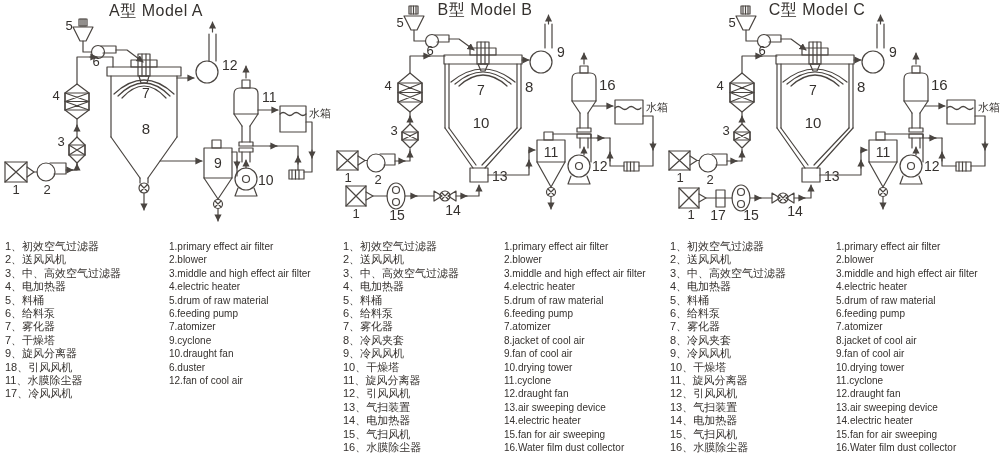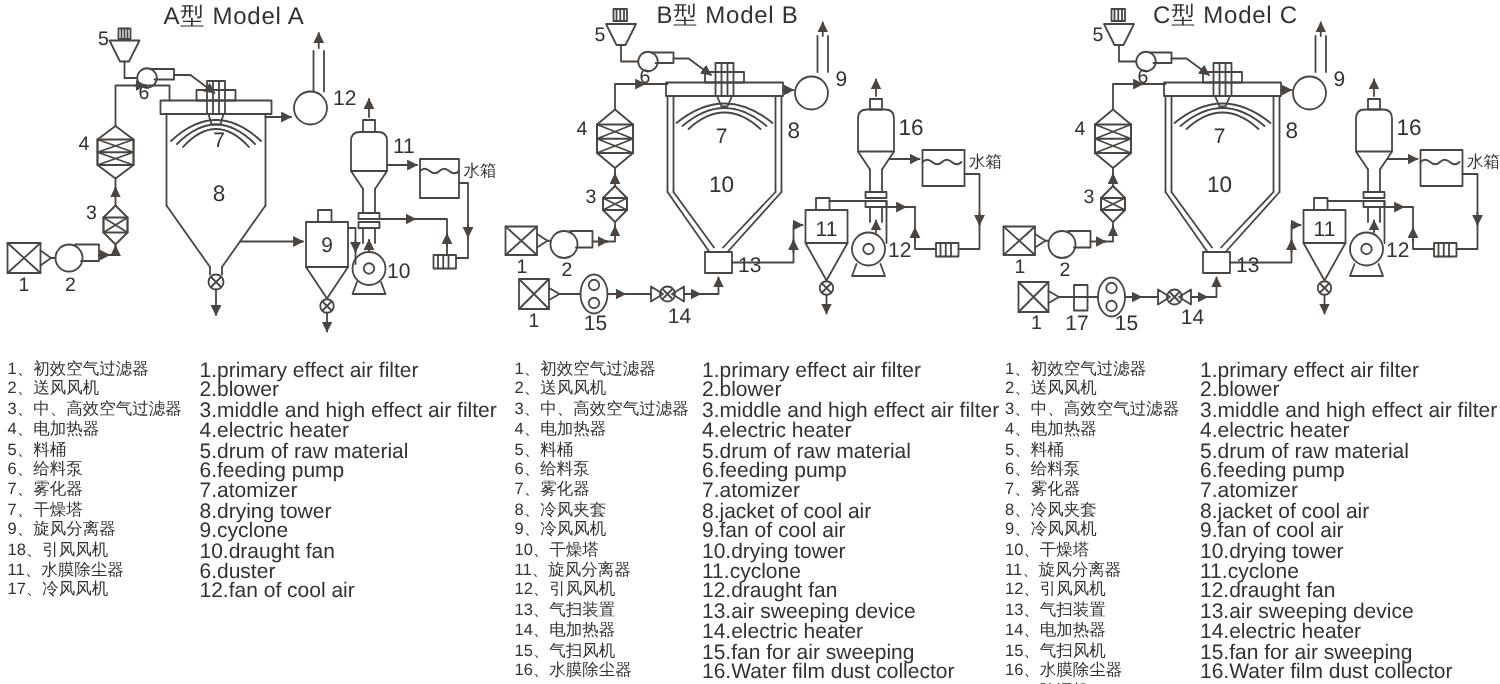--- a/index.html
+++ b/index.html
@@ -8,21 +8,21 @@
   .stage svg{position:absolute;top:0;}
   .s{fill:none;stroke:#4a4541;stroke-width:1.2;stroke-linejoin:round;stroke-linecap:round;}
   svg text{fill:#35312e;font-family:"Liberation Sans","DejaVu Sans",sans-serif;}
   .t16{font-size:16px;letter-spacing:0.5px;}
   .n{font-size:13px;}
   .n15{font-size:14px;}
   .n16{font-size:15px;}
   .tk{font-size:11px;}
   .legend{position:absolute;display:flex;top:240px;}
   .lcol{line-height:13.4px;font-size:11px;white-space:nowrap;}
-  .lcol.en{font-size:14px;}
+  .lcol.en{font-size:10px;margin-left:36px;}
 </style>
 </head>
 <body>
 
 <div class="stage">
 
   <svg id="svgA" width="335" height="228" viewBox="0 0 335 228" style="left:0">
     <defs>
       <marker id="aA" markerWidth="7" markerHeight="7" refX="5.5" refY="3" orient="auto">
         <path d="M0,0 L6,3 L0,6 Z" fill="#4a4541"></path>
@@ -491,21 +491,20 @@
         <div class="legend-row">17、冷风风机</div>
       </div>
     <div class="lcol en">
         <div class="legend-row">1.primary effect air filter</div>
         <div class="legend-row">2.blower</div>
         <div class="legend-row">3.middle and high effect air filter</div>
         <div class="legend-row">4.electric heater</div>
         <div class="legend-row">5.drum of raw material</div>
         <div class="legend-row">6.feeding pump</div>
         <div class="legend-row">7.atomizer</div>
-        <div class="legend-row">8.drying tower</div>
         <div class="legend-row">9.cyclone</div>
         <div class="legend-row">10.draught fan</div>
         <div class="legend-row">6.duster</div>
         <div class="legend-row">12.fan of cool air</div>
       </div>
   </div>
 
   <div class="legend" style="left:343px">
     <div class="lcol cn" style="width:125px">
         <div class="legend-row">1、初效空气过滤器</div>

